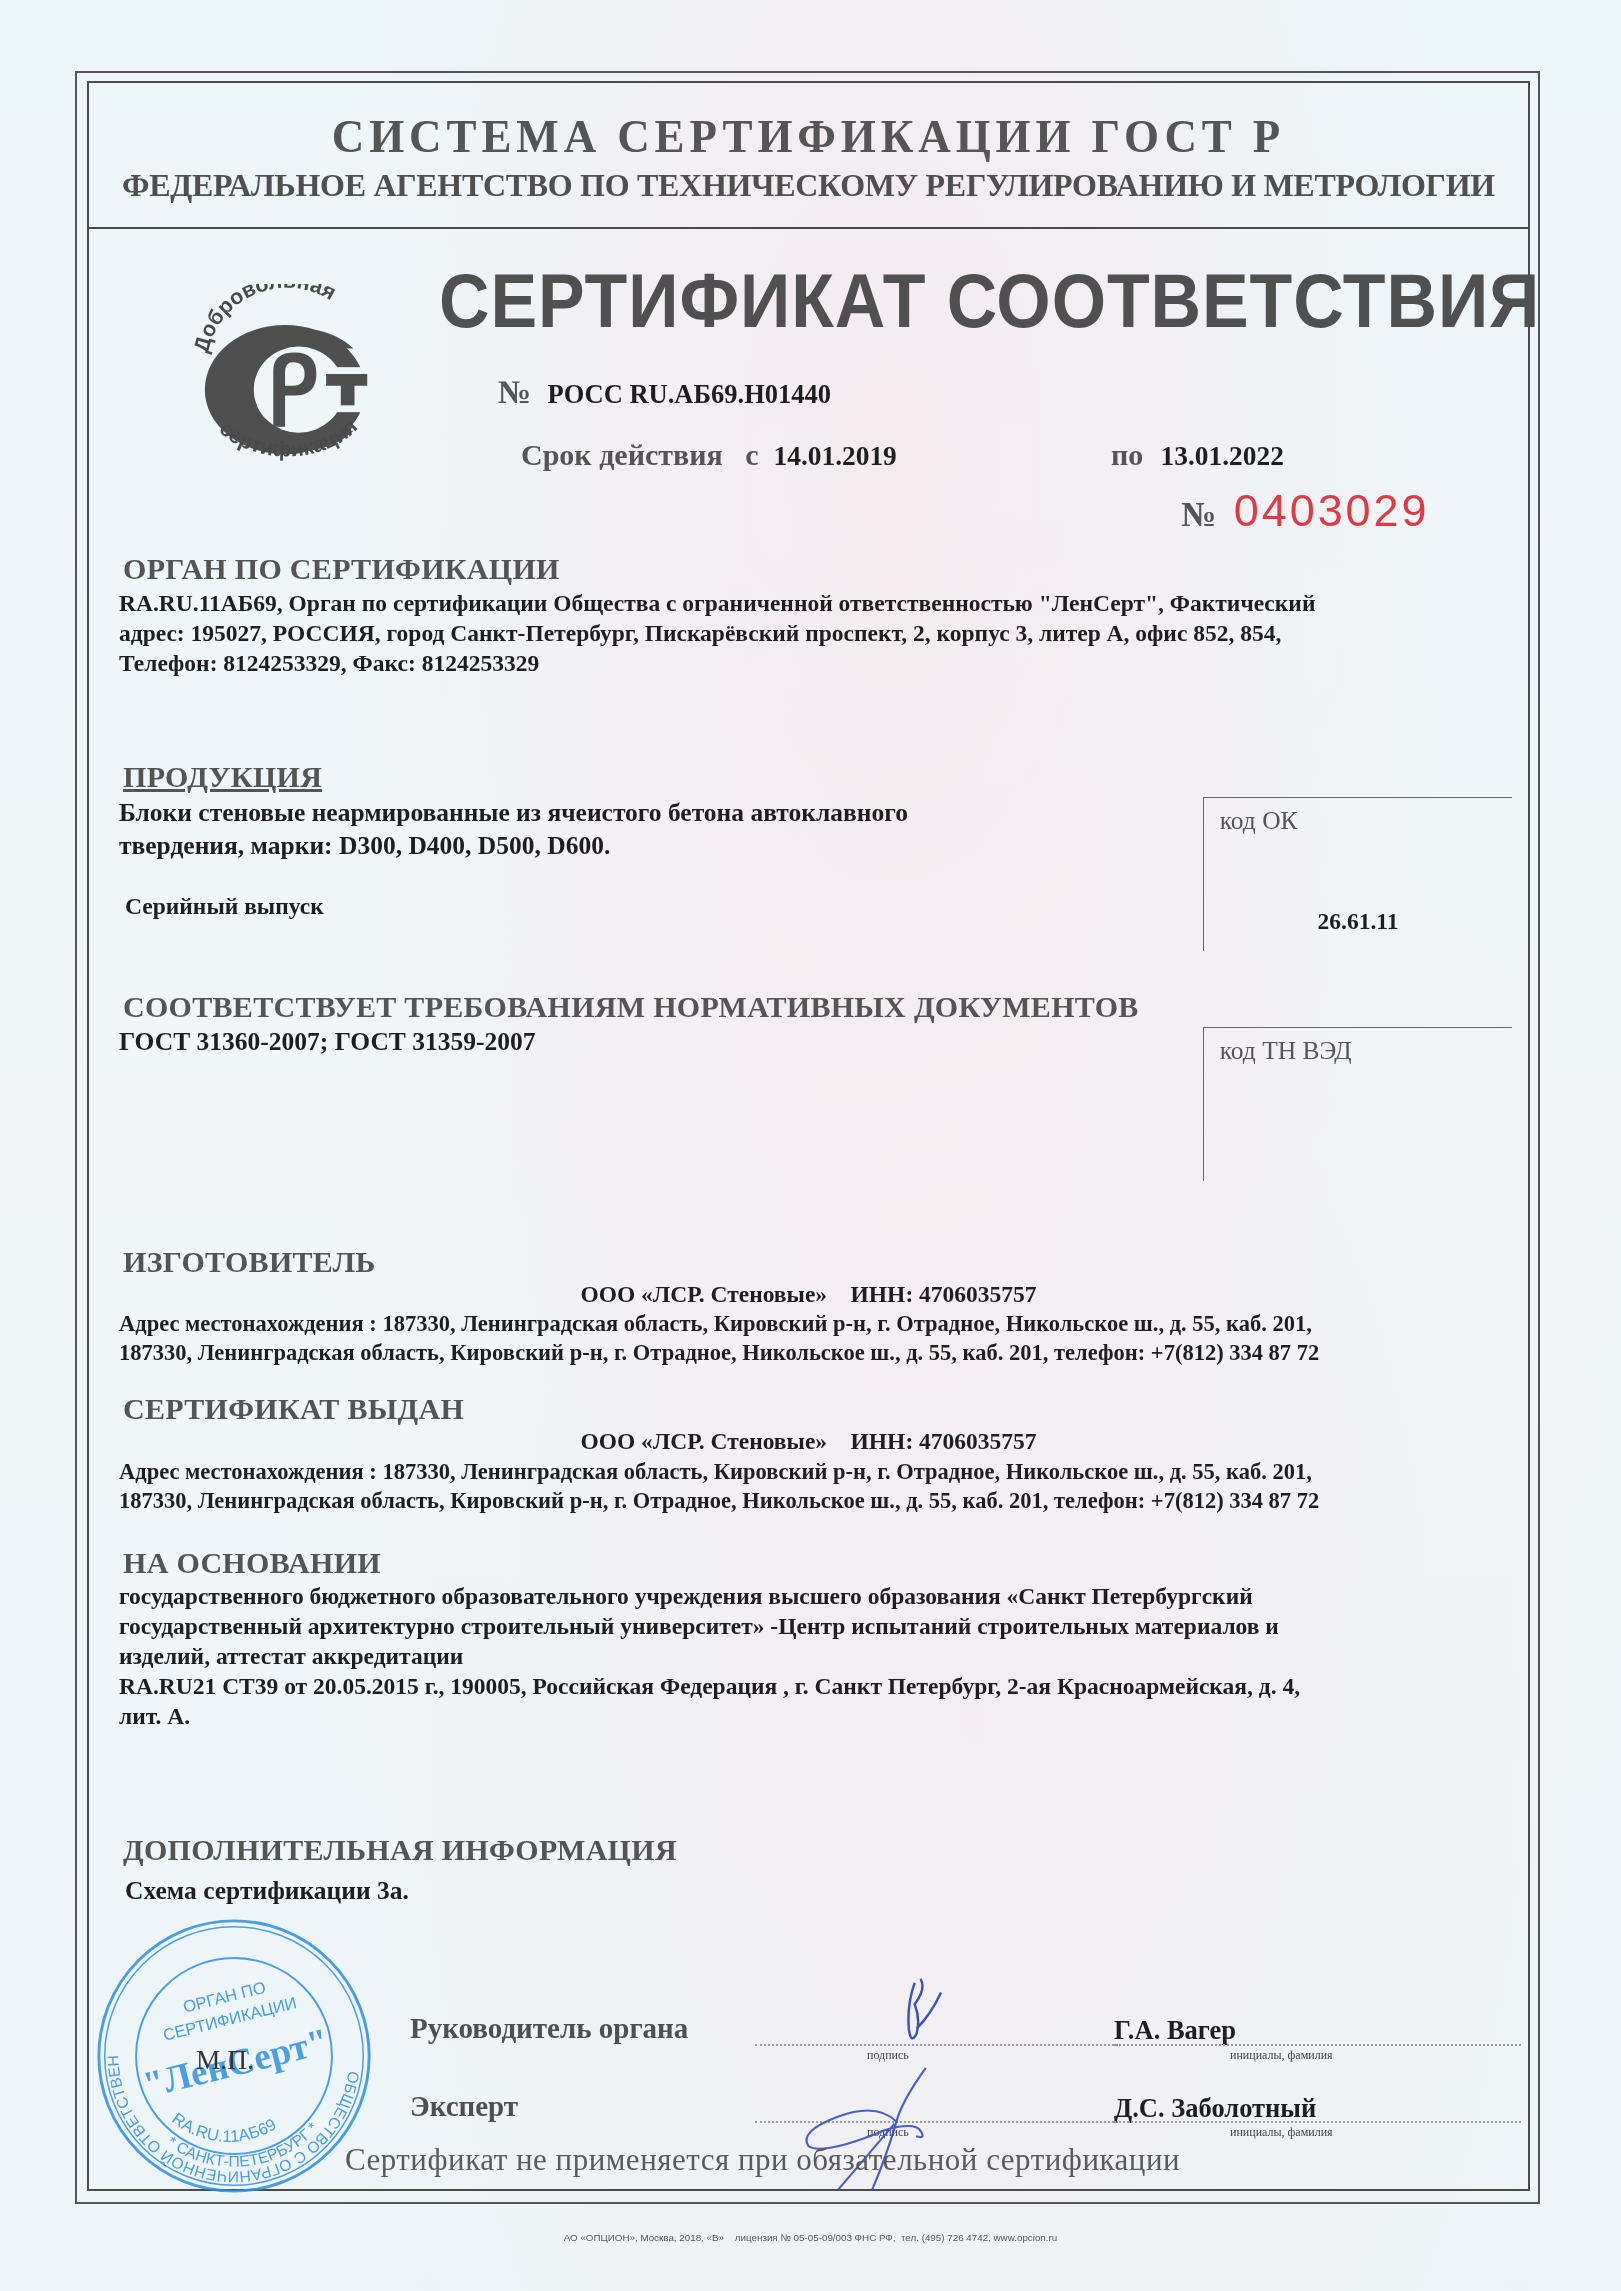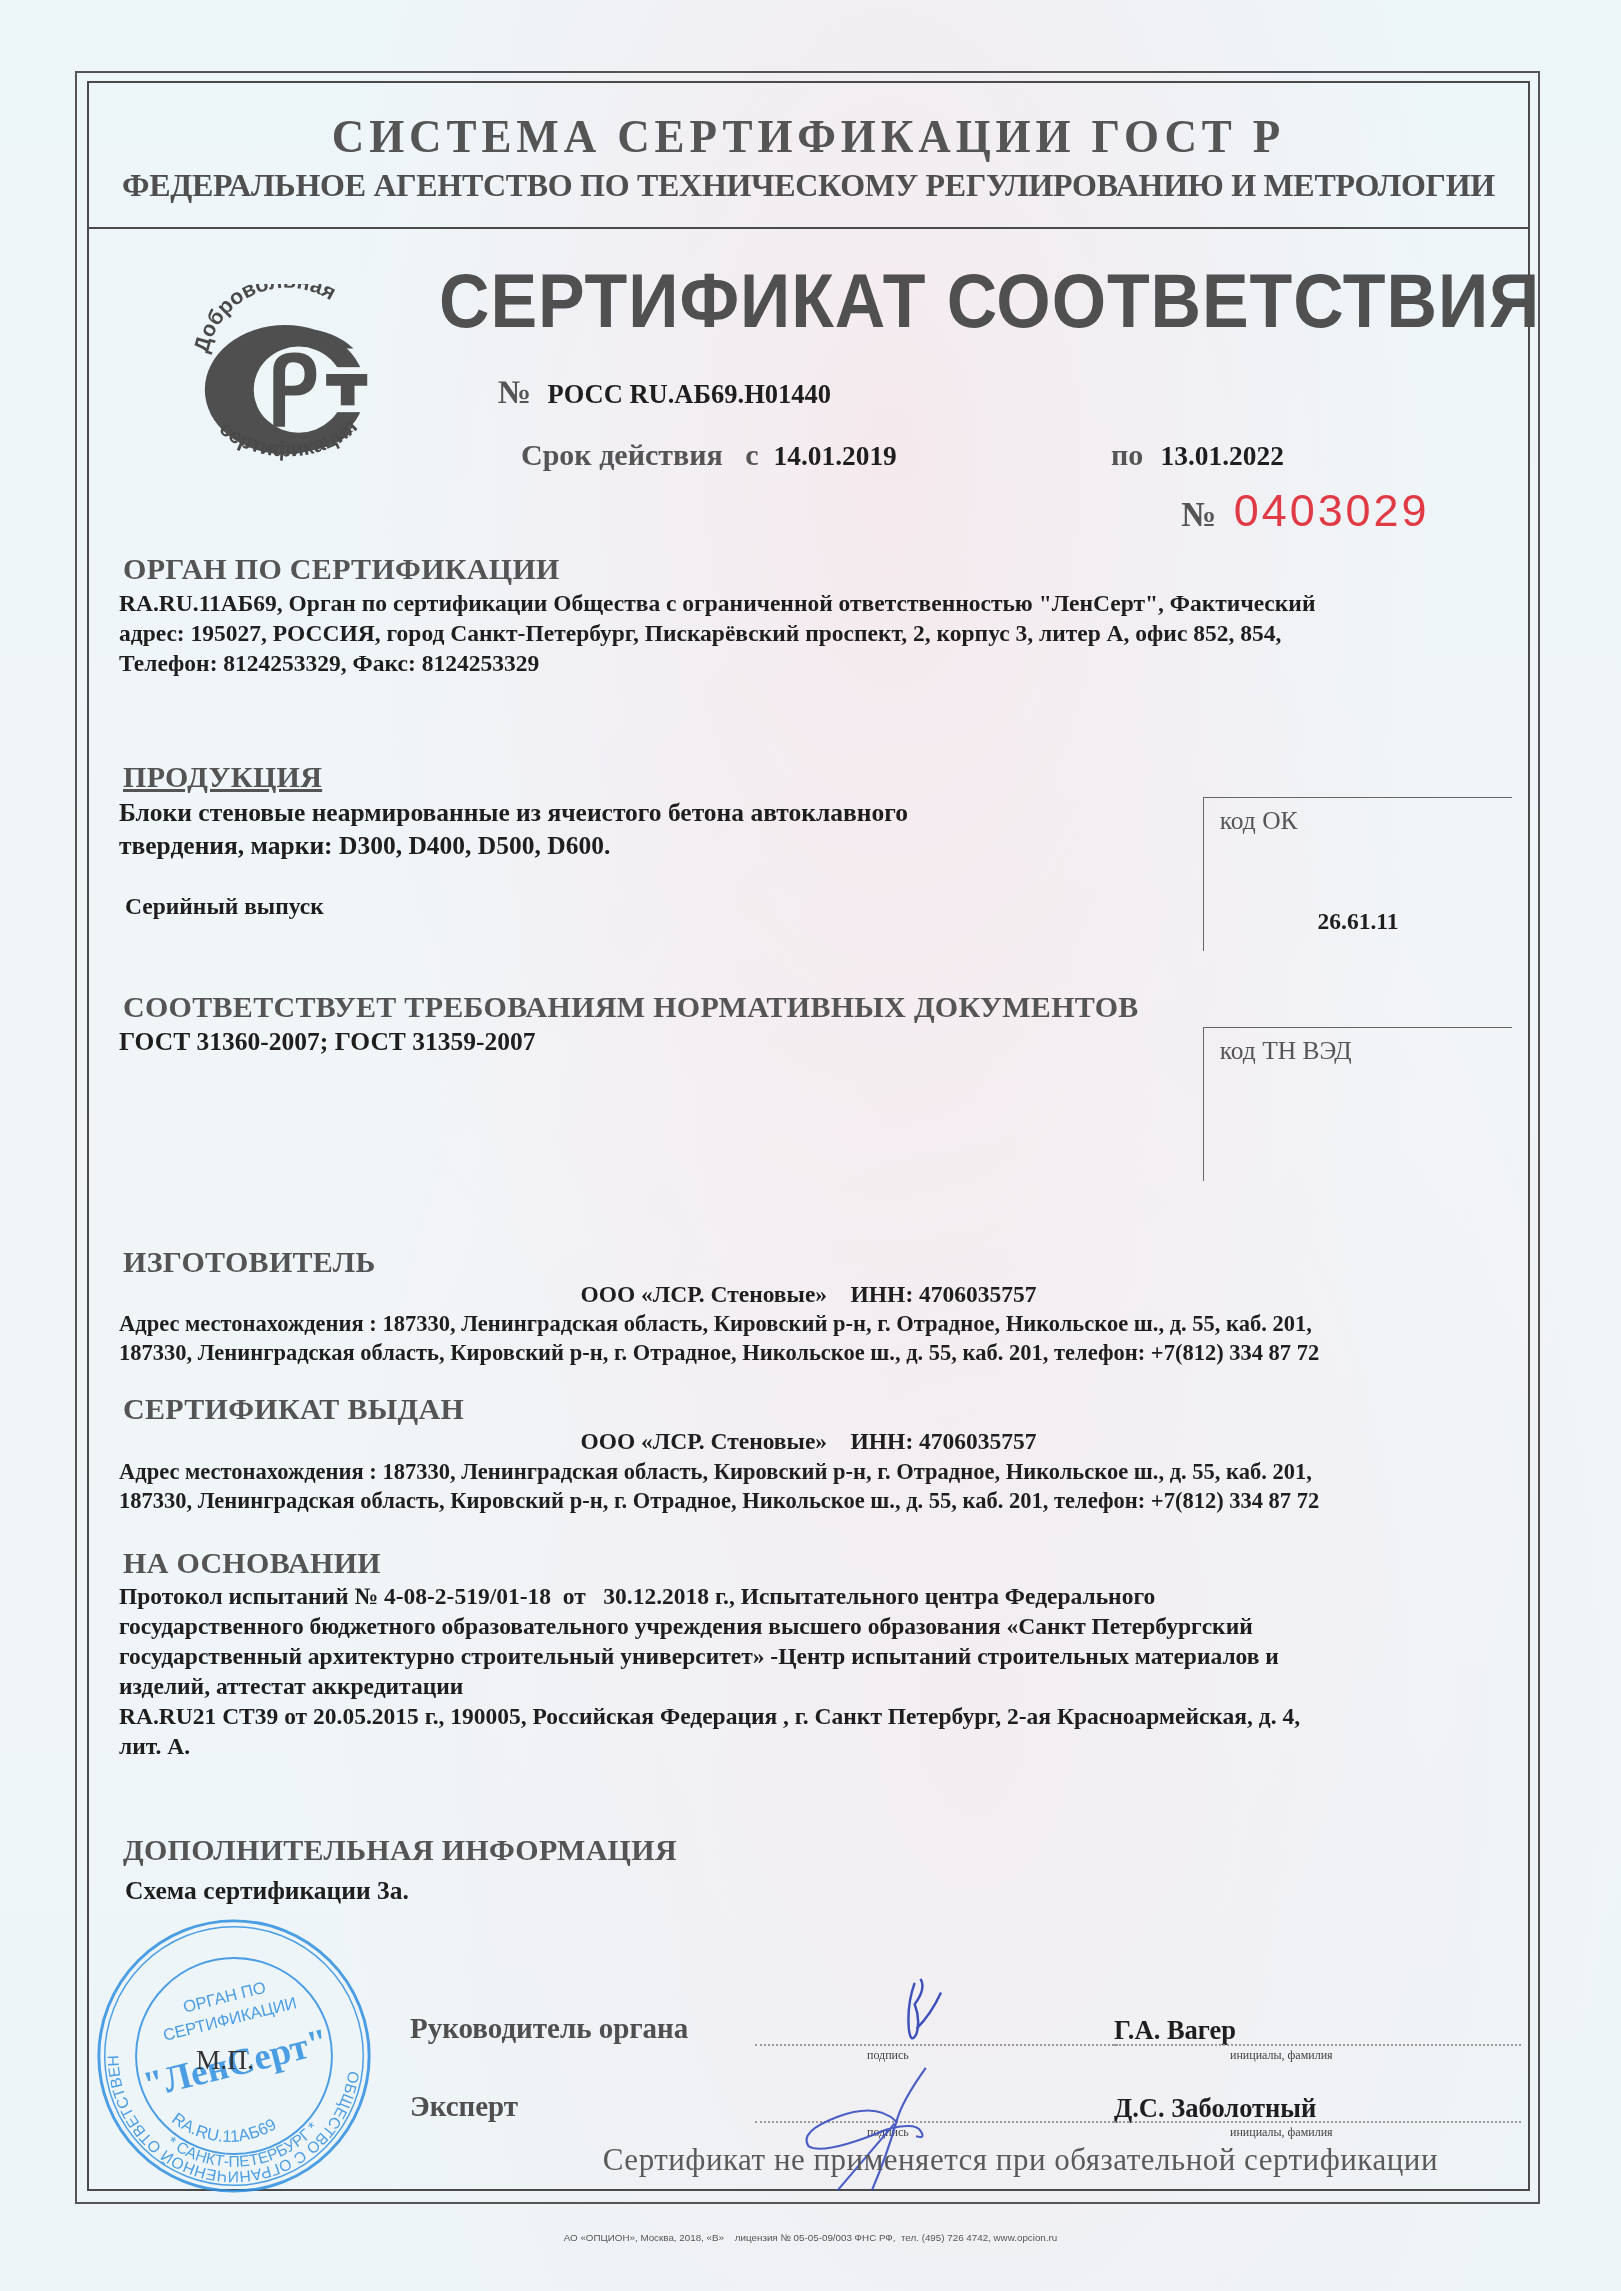--- a/index.html
+++ b/index.html
@@ -48,21 +48,21 @@
   .code-label { font-size: 25.5px; color: #555; font-family: "Liberation Serif", serif; position: absolute; left: 15.7px; top: 7.8px; white-space: nowrap; }
   .code-val { font-size: 23.5px; font-weight: bold; position: absolute; left: 0; width: 100%; text-align: center; }
 
   .center-line { text-align: center; font-size: 23.5px; font-weight: bold; white-space: nowrap; }
 
   .sig-role { font-size: 29px; color: #4f4f4f; font-weight: bold; white-space: nowrap; }
   .sig-line { height: 0; border-top: 2px dotted #9a9a9a; }
   .sig-cap { font-family: Liberation Serif, serif; font-size: 12px; color: #444; white-space: nowrap; }
   .sig-name { font-size: 26.5px; font-weight: bold; color: #1e1e1e; white-space: nowrap; }
 
-  .notice { left: 87px; width: 1351px; top: 2142px; text-align: right; font-size: 31px; color: #5a5a5a; font-family: "Liberation Serif", serif; letter-spacing: 0.5px; }
+  .notice { left: 87px; width: 1351px; top: 2142px; text-align: center; font-size: 31px; color: #5a5a5a; font-family: "Liberation Serif", serif; letter-spacing: 0.5px; }
   .footer-print { left: 0; width: 1621px; top: 2232px; text-align: center; font-family: "Liberation Sans", sans-serif; font-size: 9.8px; color: #555; }
 
   .stamp { left: 92px; top: 1914px; width: 284px; height: 284px; opacity: 0.85; }
   .signature { opacity: 0.9; }
 </style>
 </head>
 <body>
 
 <div class="abs frame-outer"></div>
 <div class="abs frame-inner"></div>
@@ -150,21 +150,20 @@
 
 <div class="abs sec-h" style="left:123px; top:1392px;">СЕРТИФИКАТ ВЫДАН</div>
 <div class="abs center-line" style="left:87px; width:1443px; top:1428px; white-space:pre;">ООО «ЛСР. Стеновые»    ИНН: 4706035757</div>
 <div class="abs body-txt" style="left:119px; top:1457px; font-size:22.5px;">
   <div style="white-space:nowrap;">Адрес местонахождения : 187330, Ленинградская область, Кировский р-н, г. Отрадное, Никольское ш., д. 55, каб. 201,</div>
   <div style="white-space:nowrap;">187330, Ленинградская область, Кировский р-н, г. Отрадное, Никольское ш., д. 55, каб. 201, телефон: +7(812) 334 87 72</div>
 </div>
 
 <div class="abs sec-h" style="left:123px; top:1546px;">НА ОСНОВАНИИ</div>
 <div class="abs body-txt" style="left:119px; top:1581px; line-height:30px; font-size:23.5px;">
-  <div style="white-space:pre;">Протокол испытаний № 4-08-2-519/01-18  от   30.12.2018 г., Испытательного центра Федерального</div>
   <div style="white-space:nowrap;">государственного бюджетного образовательного учреждения высшего образования «Санкт Петербургский</div>
   <div style="white-space:nowrap;">государственный архитектурно строительный университет» -Центр испытаний строительных материалов и</div>
   <div style="white-space:nowrap;">изделий, аттестат аккредитации</div>
   <div style="white-space:nowrap;">RA.RU21 СТ39 от 20.05.2015 г., 190005, Российская Федерация , г. Санкт Петербург, 2-ая Красноармейская, д. 4,</div>
   <div style="white-space:nowrap;">лит. А.</div>
 </div>
 
 <div class="abs sec-h" style="left:123px; top:1833px;">ДОПОЛНИТЕЛЬНАЯ ИНФОРМАЦИЯ</div>
 <div class="abs body-txt-lg" style="left:125px; top:1874px;">Схема сертификации 3а.</div>
 

